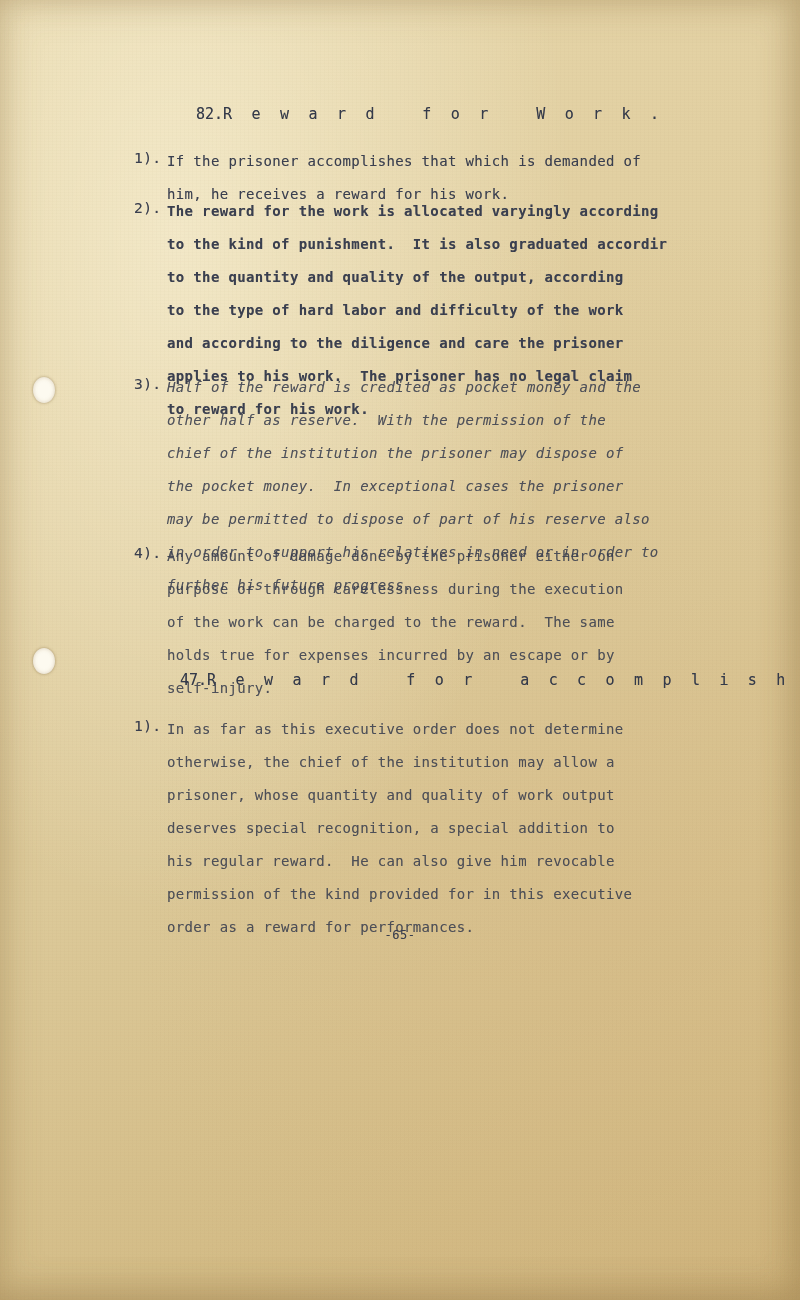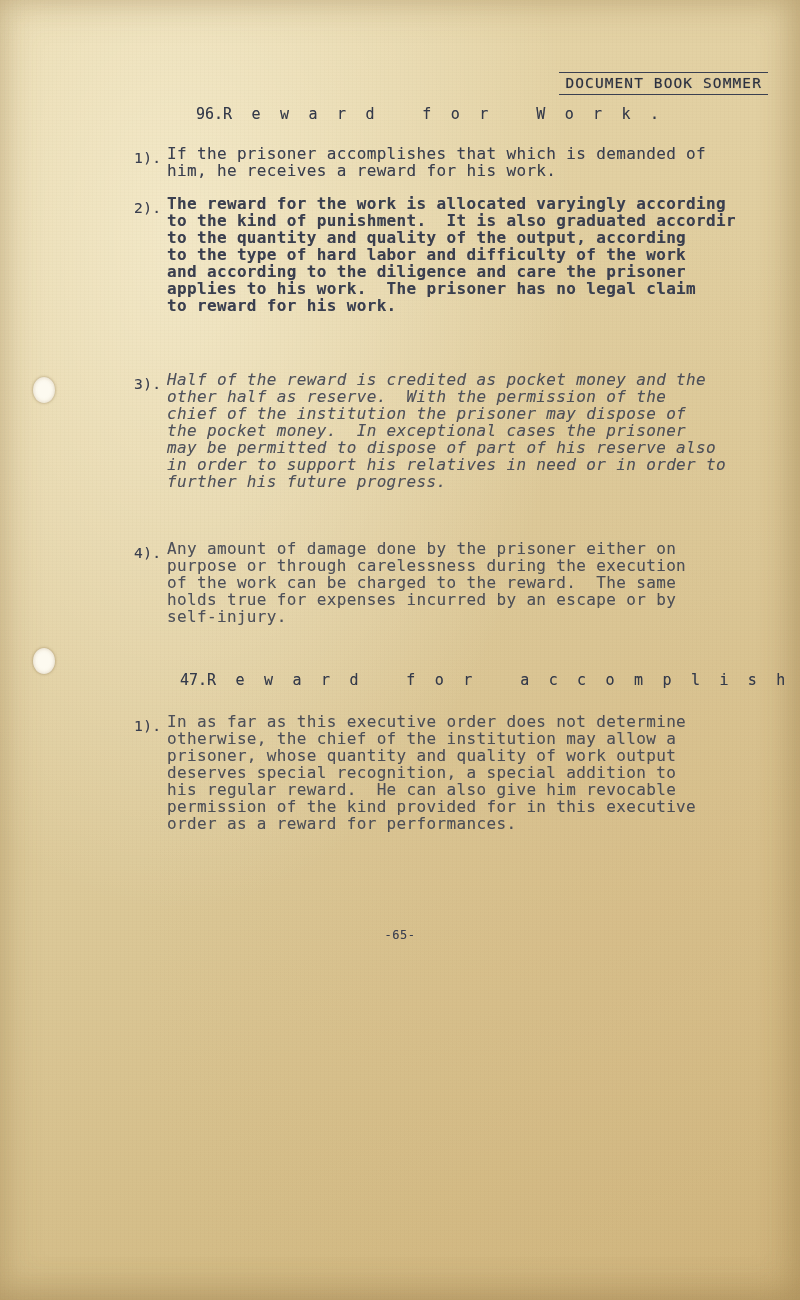--- a/index.html
+++ b/index.html
@@ -86,22 +86,22 @@
   }
   .heading-num { letter-spacing: 0px; }
   .heading-spaced { letter-spacing: 5.2px; }
 
   .h1 { left: 196px; top: 105px; }
   .h2 { left: 180px; top: 671px; }
 
   .para {
     position: absolute;
     color: #3a3f4f;
-    font-size: 16px;
-    line-height: 17px;
+    font-size: 14px;
+    line-height: 33px;
     letter-spacing: 0.35px;
     white-space: pre;
     text-shadow: 0 0 0.5px rgba(55,60,80,0.35);
   }
   .marker {
     position: absolute;
     color: #3a3f4f;
     font-size: 14.6px;
     line-height: 25.2px;
     letter-spacing: 0.35px;
@@ -138,25 +138,24 @@
 <body>
 
 <div class="page">
 
   <div class="grain"></div>
   <div class="edge-shade"></div>
 
   <div class="hole hole-1"></div>
   <div class="hole hole-2"></div>
 
-  <div class="stamp">DOCUMENT BOOK SOMMER</div>
 
   <div class="content">
 
-    <div class="heading h1"><span class="heading-num">96.</span><span class="heading-spaced">R e w a r d   f o r   W o r k .</span></div>
+    <div class="heading h1"><span class="heading-num">82.</span><span class="heading-spaced">R e w a r d   f o r   W o r k .</span></div>
 
     <div class="marker p1-m">1).</div>
     <div class="para p1-t">If the prisoner accomplishes that which is demanded of
 him, he receives a reward for his work.</div>
 
     <div class="marker p2-m">2).</div>
     <div class="para p2-t">The reward for the work is allocated varyingly according
 to the kind of punishment.  It is also graduated accordir
 to the quantity and quality of the output, according
 to the type of hard labor and difficulty of the work

